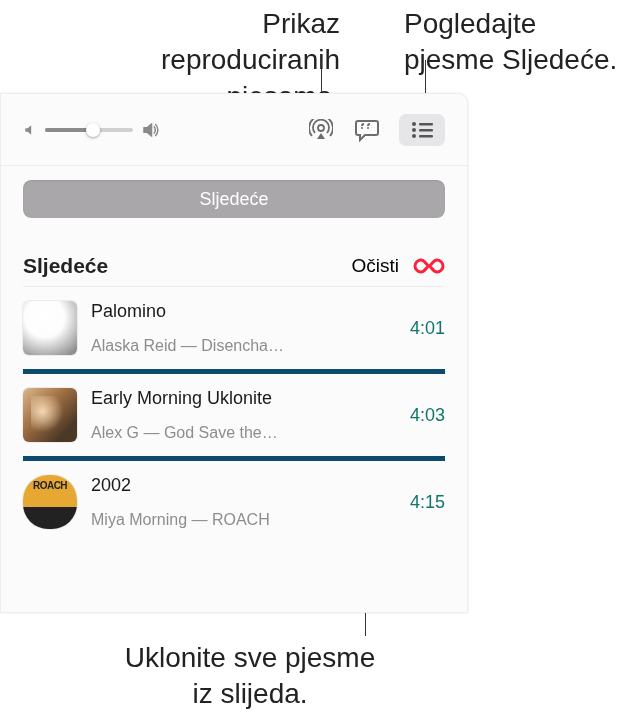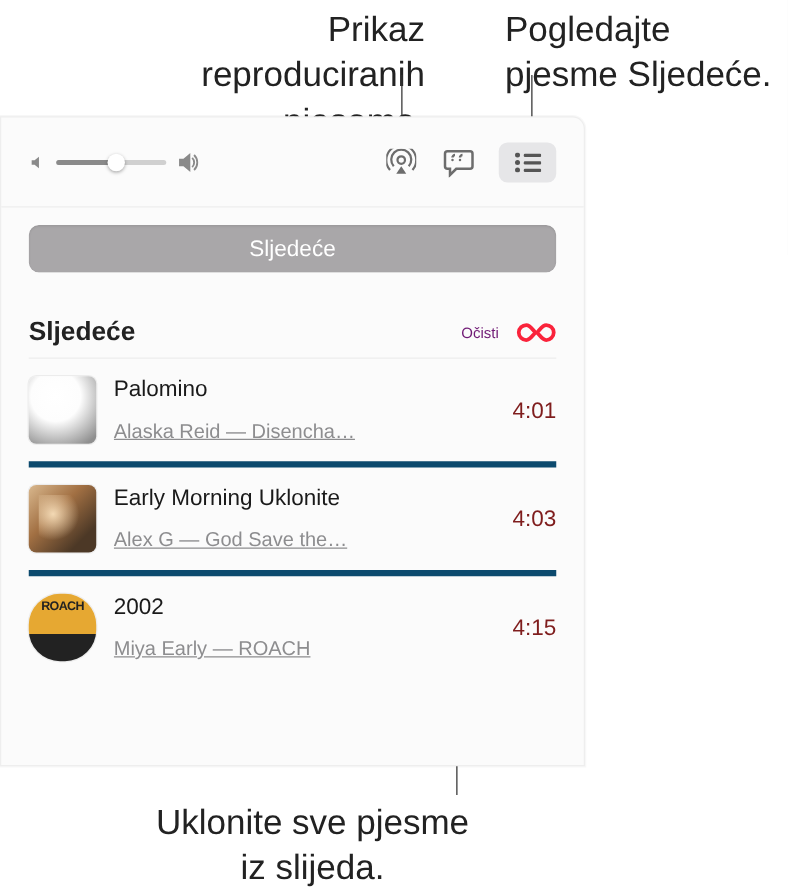--- a/index.html
+++ b/index.html
@@ -121,22 +121,22 @@
       border-bottom: 1px solid #ededed;
       padding-bottom: 8px;
     }
     .section-title {
       font-size: 21px;
       font-weight: 700;
       color: #222;
     }
     .clear-btn {
       margin-left: auto;
-      font-size: 12px;
-      color: #701a75;
+      font-size: 19px;
+      color: #000000;
     }
     .infinity-btn {
       margin-left: 14px;
       color: #fa233b;
       display: flex;
       align-items: center;
     }
     .track-list { margin: 0 22px; }
     .track-row {
       display: flex;
@@ -165,25 +165,24 @@
       overflow: hidden;
       text-overflow: ellipsis;
     }
     .track-sub {
       font-size: 16px;
       color: #8d8d8f;
       white-space: nowrap;
       overflow: hidden;
       text-overflow: ellipsis;
       margin-top: 15px;
-      text-decoration: underline;
     }
     .track-time {
       font-size: 18px;
-      color: #7f1d1d;
+      color: #0f766e;
       margin-left: 10px;
       flex-shrink: 0;
     }
   </style>
 </head>
 <body>
 
 <div class="callout" style="top:6px; left:80px; width:260px; text-align:right;">Prikaz reproduciranih pjesama.</div>
 <div class="callout" style="top:6px; left:404px; width:220px; text-align:left;">Pogledajte pjesme Sljedeće.</div>
 <div class="callout" style="top:640px; left:120px; width:260px; text-align:center;">Uklonite sve pjesme iz slijeda.</div>
@@ -264,19 +263,19 @@
       <div class="track-meta">
         <div class="track-title">Early Morning Uklonite</div>
         <div class="track-sub">Alex G — God Save the…</div>
       </div>
       <div class="track-time">4:03</div>
     </div>
     <div class="track-row">
       <div class="artwork art2">ROACH</div>
       <div class="track-meta">
         <div class="track-title">2002</div>
-        <div class="track-sub">Miya Early — ROACH</div>
+        <div class="track-sub">Miya Morning — ROACH</div>
       </div>
       <div class="track-time">4:15</div>
     </div>
   </div>
 
 </div>
 
 </body></html>

